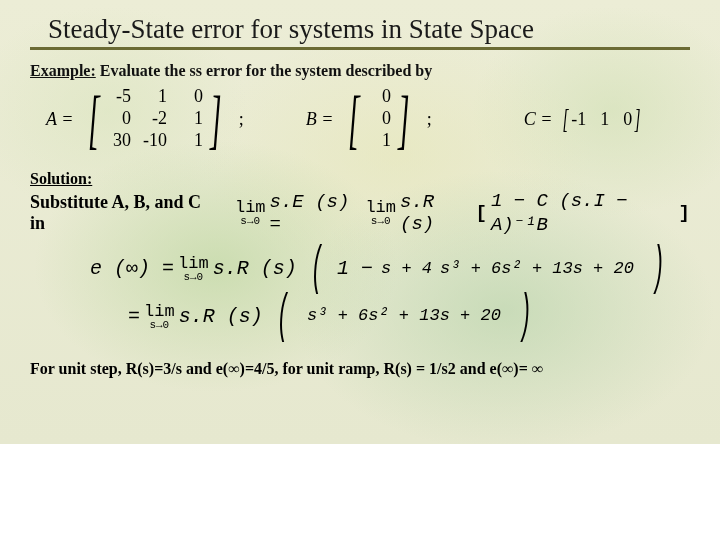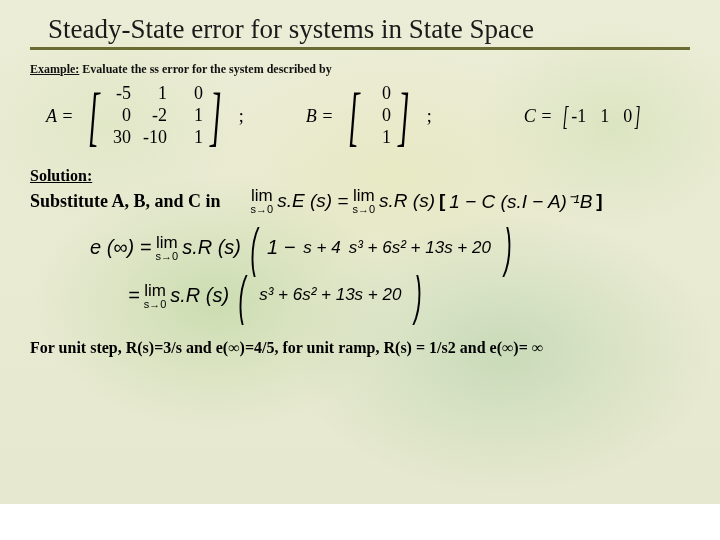--- a/index.html
+++ b/index.html
@@ -5,21 +5,21 @@
   html, body {
     margin: 0;
     padding: 0;
     width: 720px;
     height: 540px;
     overflow: hidden;
     font-family: "Times New Roman", Times, serif;
   }
   .slide {
     width: 720px;
-    height: 504px;
+    height: 444px;
     background:
       radial-gradient(ellipse 260px 180px at 30% 60%, rgba(180,210,150,0.55), transparent 70%),
       radial-gradient(ellipse 300px 200px at 70% 70%, rgba(170,205,160,0.5), transparent 70%),
       radial-gradient(ellipse 280px 180px at 55% 35%, rgba(230,230,180,0.5), transparent 70%),
       radial-gradient(ellipse 200px 150px at 85% 25%, rgba(200,220,170,0.45), transparent 70%),
       radial-gradient(ellipse 200px 150px at 15% 25%, rgba(210,225,180,0.4), transparent 70%),
       linear-gradient(#ecedd6, #e6e8cf);
     box-sizing: border-box;
     padding: 14px 30px 0 30px;
     position: relative;
@@ -29,21 +29,21 @@
     color: #1a1a1a;
     margin: 0 0 2px 18px;
     font-weight: normal;
   }
   .rule {
     height: 3px;
     background: #6b6b34;
     margin: 0 0 12px 0;
   }
   .example-line {
-    font-size: 12px;
+    font-size: 16px;
     color: #111;
     margin-bottom: 0;
   }
   .example-line .lead { font-weight: bold; text-decoration: underline; }
   .example-line .rest { font-weight: bold; }
   .matrix-row {
     display: flex;
     align-items: center;
     gap: 8px;
     margin: 6px 0 18px 16px;
@@ -82,21 +82,21 @@
     display: flex;
     align-items: center;
     gap: 30px;
     margin-top: 2px;
   }
   .sub-row .subst { font-size: 18px; font-weight: bold; }
 
   
   .math {
     font-style: italic;
-    font-family: Liberation Sans, sans-serif;
+    font-family: Liberation Mono, monospace;
     display: inline-flex;
     align-items: center;
     gap: 4px;
     font-size: 19px;
   }
   .lim {
     display: inline-flex;
     flex-direction: column;
     align-items: center;
     line-height: 1;

